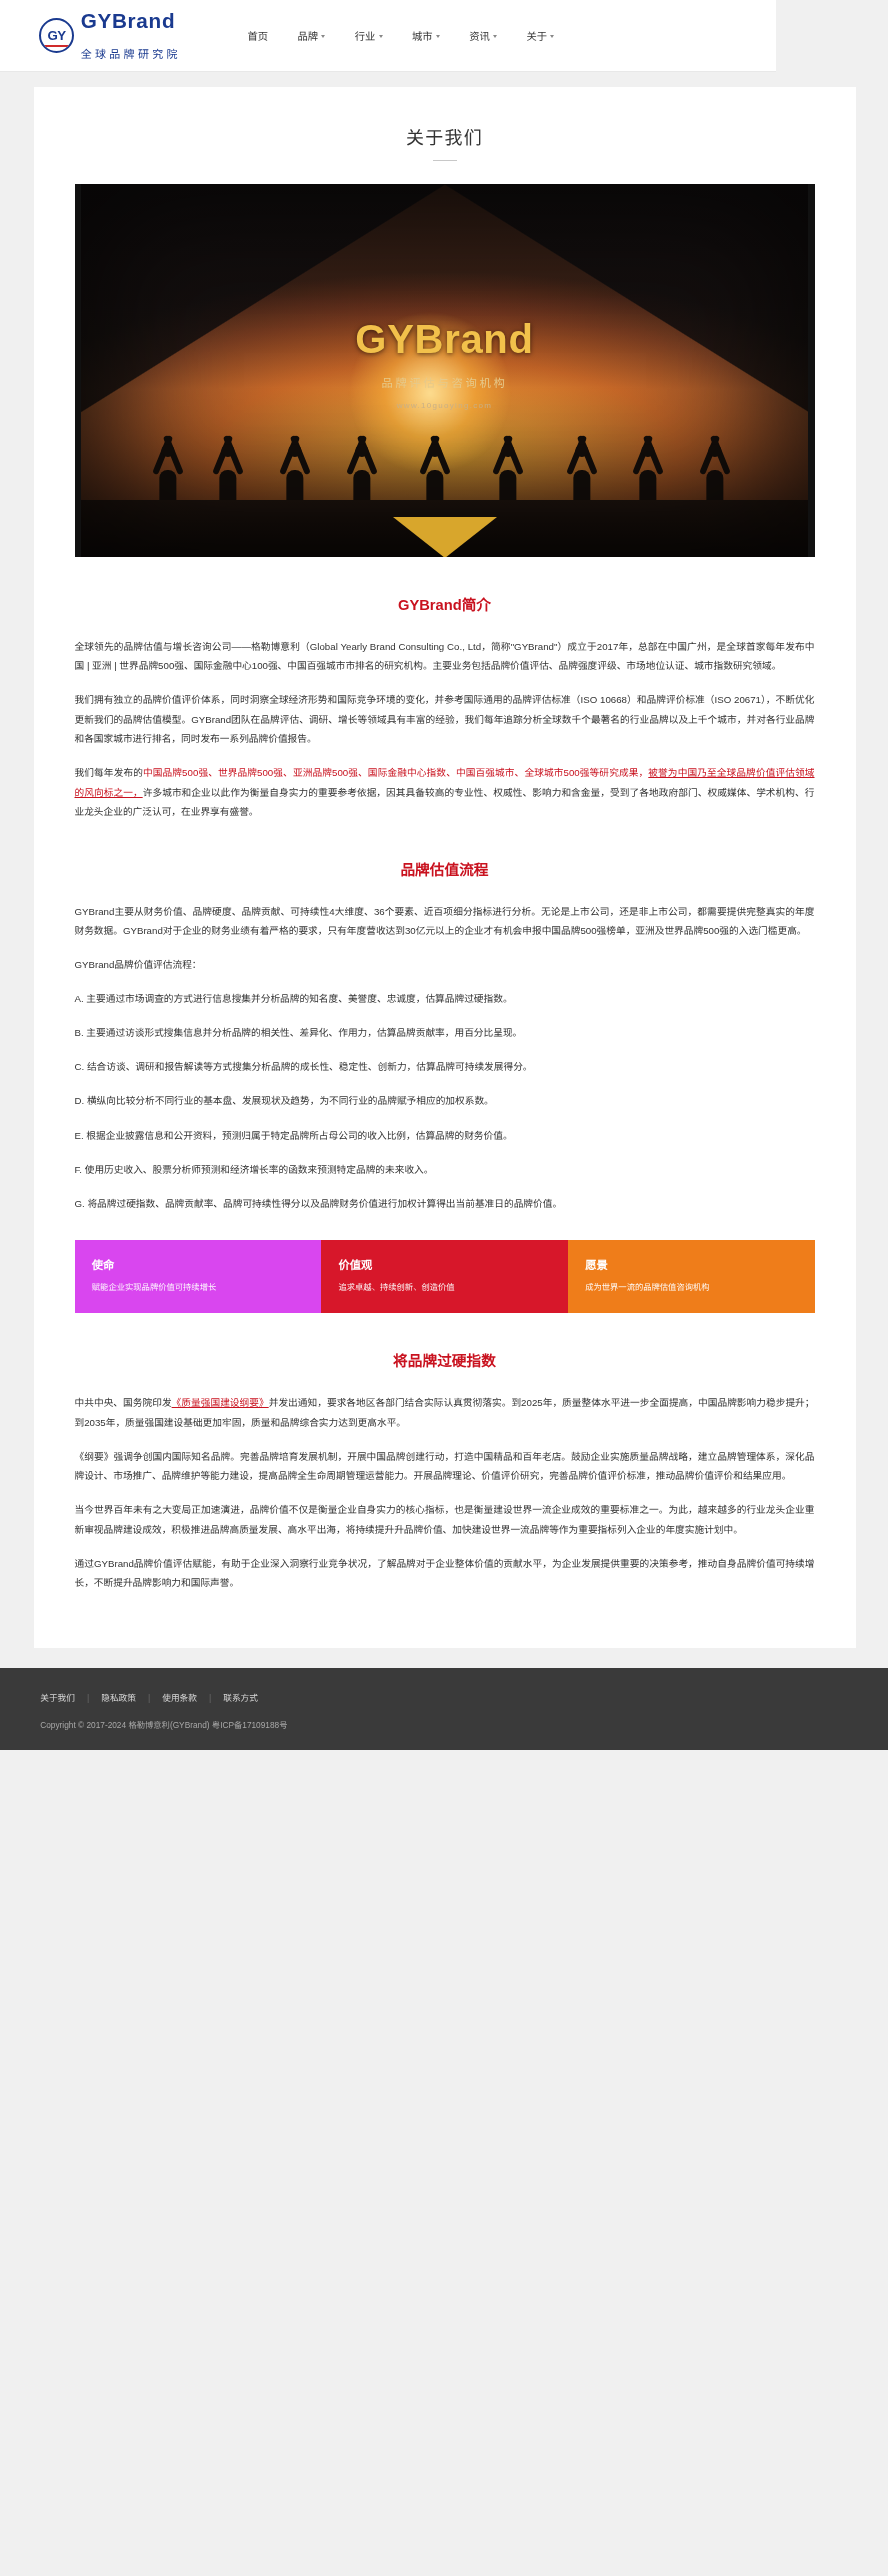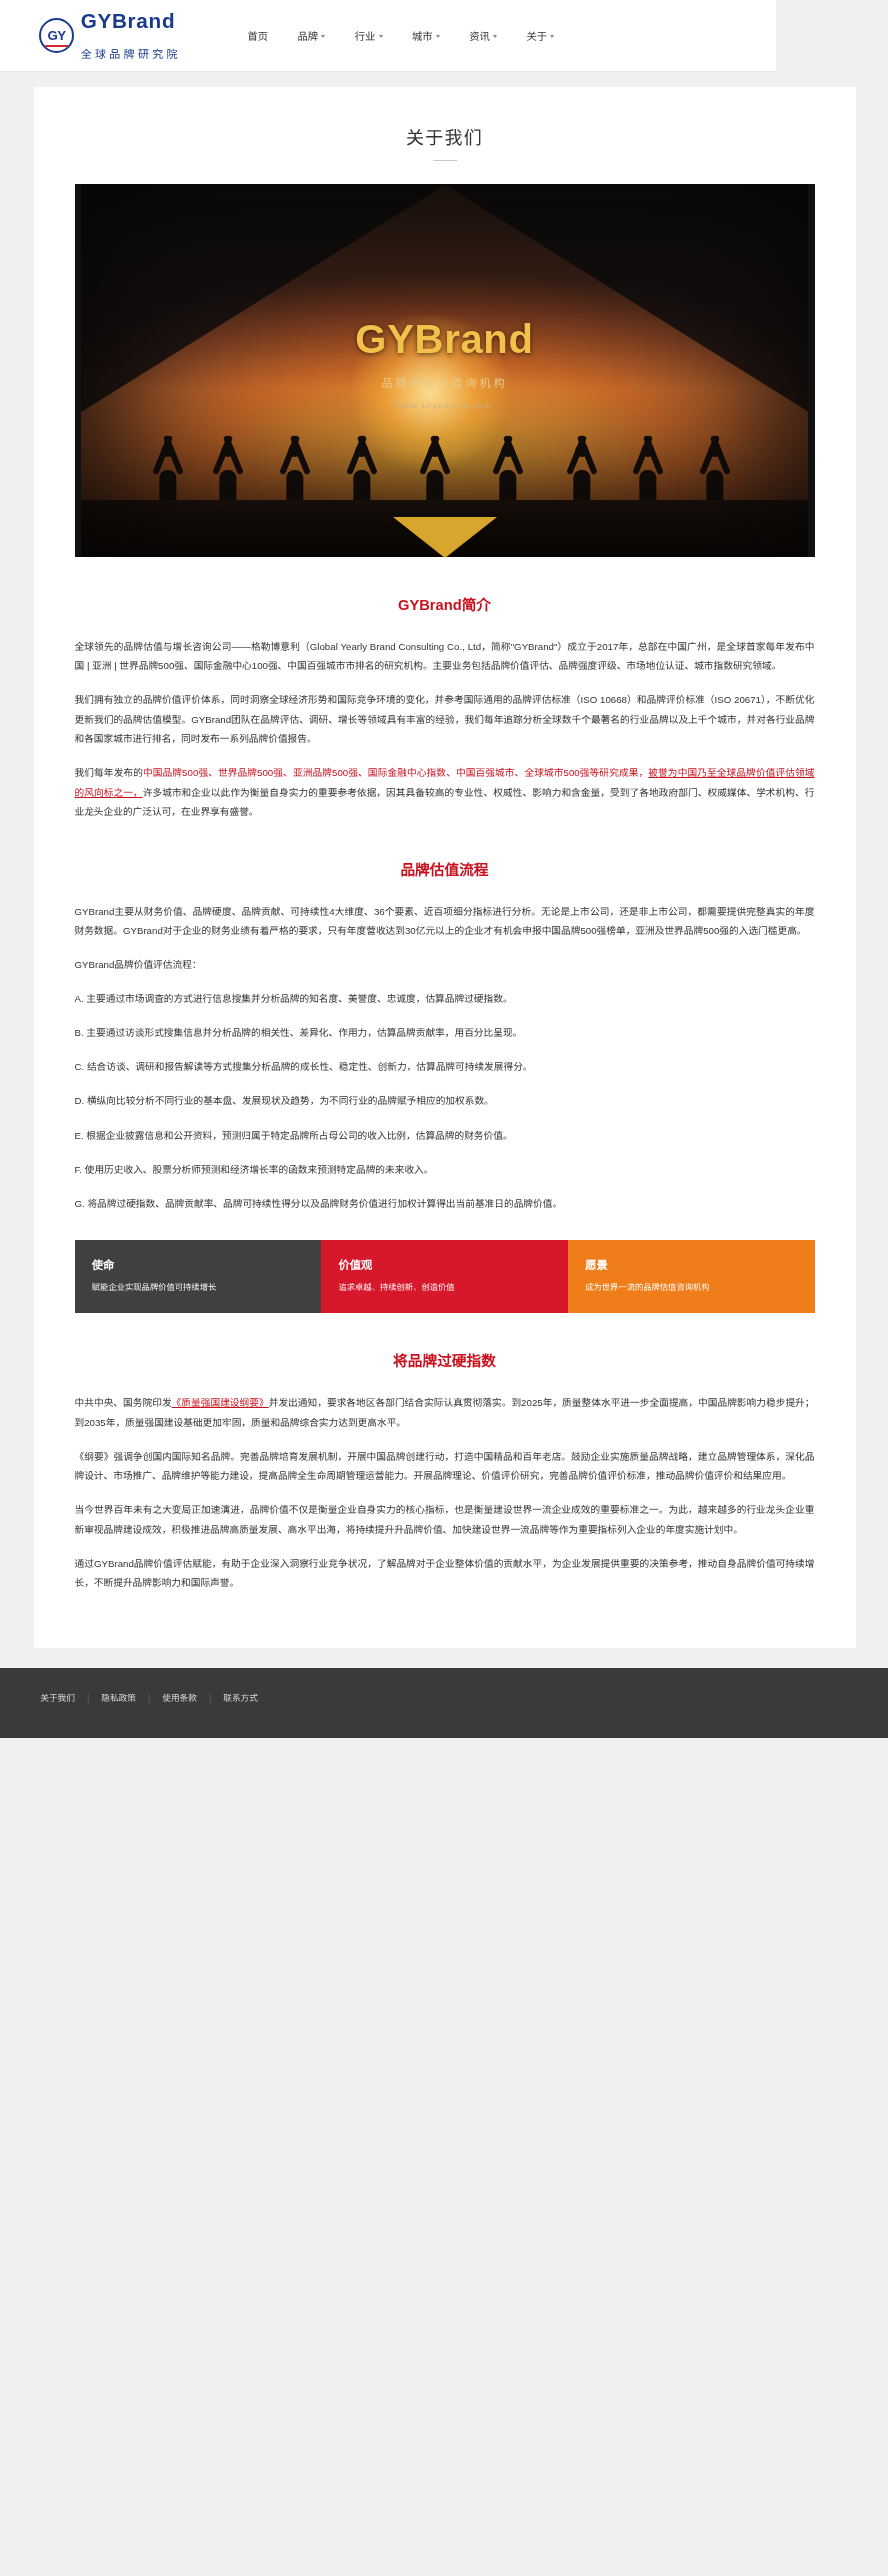--- a/index.html
+++ b/index.html
@@ -257,21 +257,21 @@
     margin: 27px auto 0 auto;
   }
   .box {
     flex: 1;
     height: 73px;
     padding: 16px 17.3px;
     color: #fff;
   }
   .box-t { font-size: 11.3px; font-weight: bold; margin-bottom: 9.3px; }
   .box-d { font-size: 8.3px; opacity: .95; line-height: 1.6; }
-  .box.b1 { background: #404040; }
+  .box.b1 { background: #d946ef; }
   .box.b2 { background: #ef7d1a; }
   .box.b3 { background: #d7172a; }
 
   
   .footer {
     width: 889px;
     background: #3a3a3a;
     color: #cfcfcf;
     padding: 23px 0 20px 0;
     margin-top: 20px;
@@ -464,15 +464,16 @@
   <div class="footer-inner">
     <div class="footer-links">
       <a href="#">关于我们</a>
       <span class="fsep">|</span>
       <a href="#">隐私政策</a>
       <span class="fsep">|</span>
       <a href="#">使用条款</a>
       <span class="fsep">|</span>
       <a href="#">联系方式</a>
     </div>
+    <div class="copyright">Copyright © 2017-2024  格勒博意利(GYBrand) 粤ICP备17109188号</div>
   </div>
 </div>
 
 
 </body></html>

